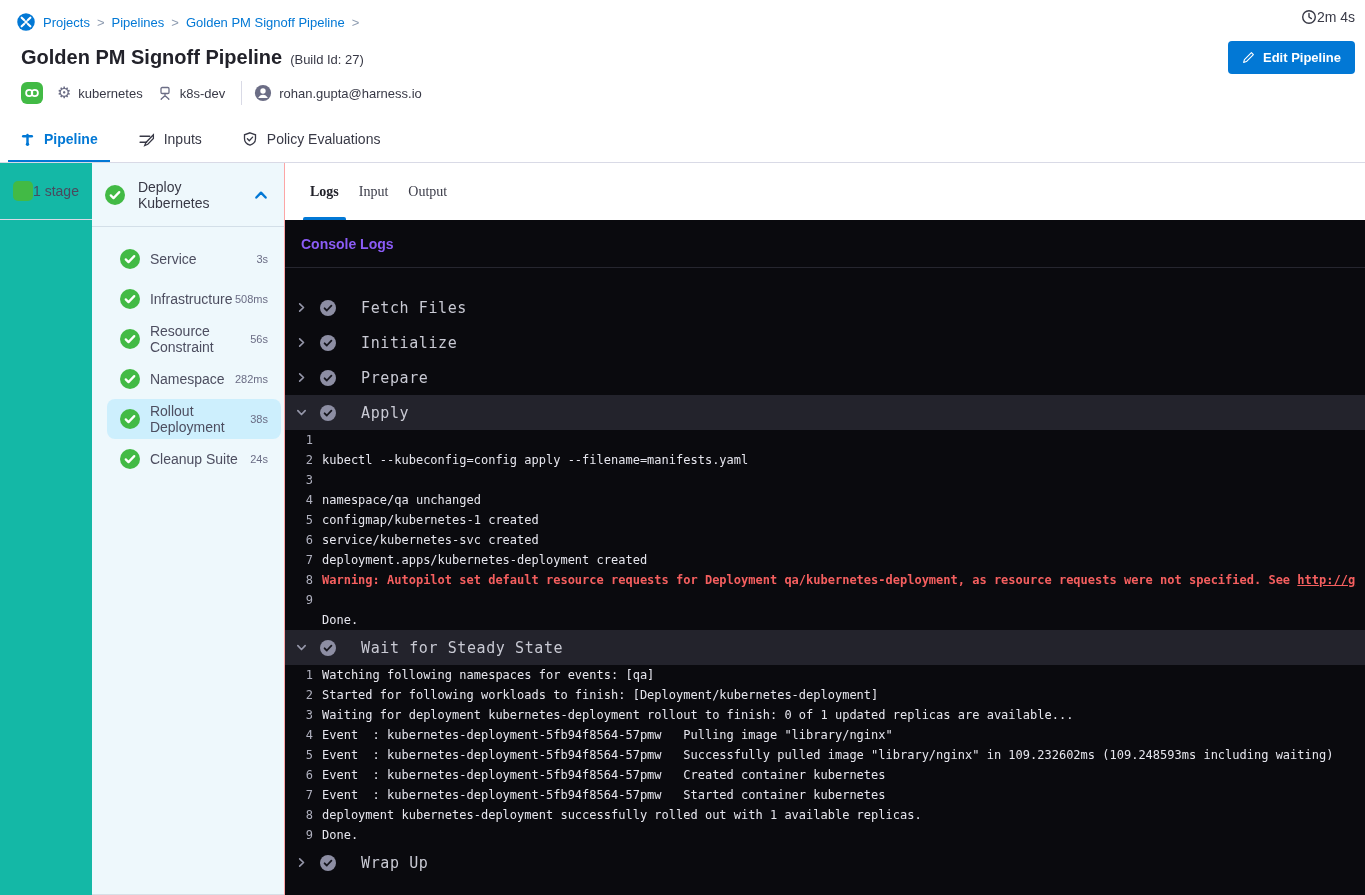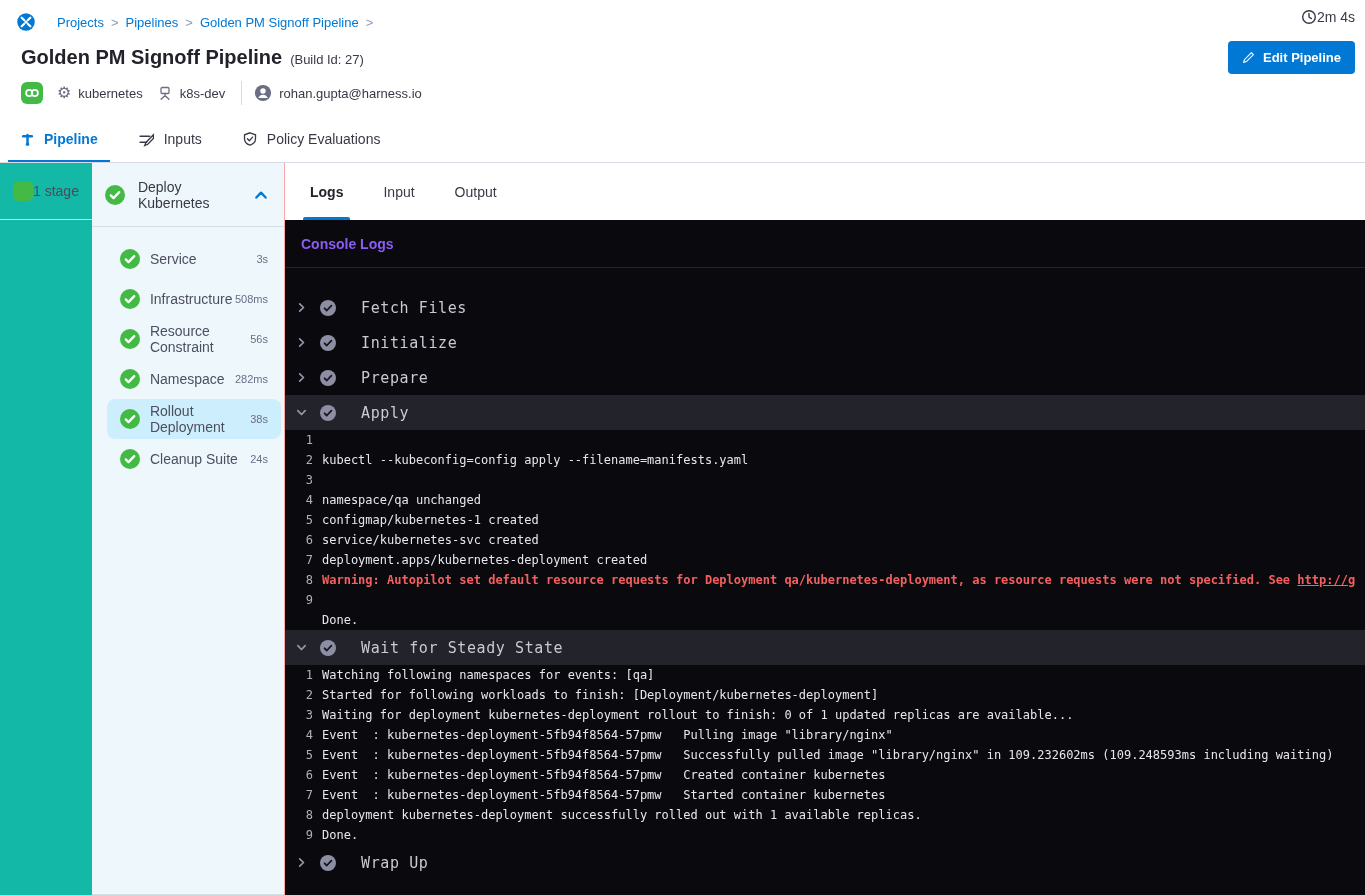--- a/index.html
+++ b/index.html
@@ -7,21 +7,21 @@
   body {
     width:1365px; height:895px; overflow:hidden;
     font-family:"Liberation Sans", sans-serif;
     background:#ffffff; color:#22222a;
   }
   .app { display:flex; flex-direction:column; height:895px; }
 
   
   .header { padding:0 8px 0 16px; flex:none; }
   .breadcrumb-row { display:flex; align-items:center; justify-content:space-between; margin-top:10px; height:24px; padding-right:2px; }
-  .breadcrumb { display:flex; align-items:center; gap:21px; font-size:13px; font-weight:500; color:#0278d5; }
+  .breadcrumb { display:flex; align-items:center; gap:7px; font-size:13px; font-weight:500; color:#0278d5; }
   .crumb { cursor:pointer; }
   .crumb-sep { color:#8d9bb0; font-weight:400; }
   .header-right { display:flex; align-items:flex-end; gap:16px;flex-direction:column; }
   .status-badge { display:flex; align-items:center; gap:6px; background:#e3f6e4; color:#1f8b24;
     font-size:11px; font-weight:700; letter-spacing:.5px; padding:5px 10px; border-radius:4px; }
   .duration { display:flex; align-items:center; gap:0; font-size:14px; color:#383946; }
   .edit-btn { display:flex; align-items:center; gap:8px; background:#0278d5; color:#fff;
     font-size:13px; font-weight:600; padding:0 14px; height:33px; border-radius:4px; border:none; cursor:pointer; }
   .title-row { display:flex; align-items:baseline; gap:8px; margin-top:12px; padding-left:5px; }
   .page-title { font-size:20px; font-weight:700; color:#22222a; margin:0; }
@@ -53,21 +53,21 @@
   .steps { padding-top:12px; }
   .step-row { height:40px; display:flex; align-items:center; margin:0 3px 0 15px; padding:0 13px;
     border-radius:8px; cursor:pointer; }
   .step-row.selected { background:#cdeffd; }
   .step-name { font-size:14px; color:#4d4e60; margin-left:10px; flex:1; }
   .step-duration { font-size:11px; color:#6b6d85; }
   .sidebar-filler { flex:1; background:#f5f6f8; }
 
   
   .log-panel { flex:1; min-width:0; display:flex; flex-direction:column; }
-  .log-tabs { height:57px; flex:none; display:flex; align-items:stretch; padding-left:25px; gap:40px; background:#fff; }
+  .log-tabs { height:57px; flex:none; display:flex; align-items:stretch; padding-left:25px; gap:20px; background:#fff;font-family:Liberation Serif, serif; }
   .log-tab { position:relative; display:flex; align-items:center; font-size:14px; color:#383946; cursor:pointer; }
   .log-tab.active { font-weight:700; color:#22222a; }
   .log-tab.active::after { content:""; position:absolute; left:-7px; right:-7px; bottom:0; height:3px;
     background:#0278d5; border-radius:2px 2px 0 0; }
 
   .console { flex:1; min-height:0; background:#0a0a0e; display:flex; flex-direction:column; overflow:hidden; }
   .console-header { height:48px; flex:none; display:flex; align-items:center; padding:0 16px;
     font-size:14px; font-weight:700; color:#8b5cf6; border-bottom:1px solid #26262f; }
   .console-body { flex:1; overflow:hidden; padding-top:22px; font-family:"DejaVu Sans Mono", monospace; }
   .section-header { height:35px; display:flex; align-items:center; padding-left:11px; cursor:pointer; }

